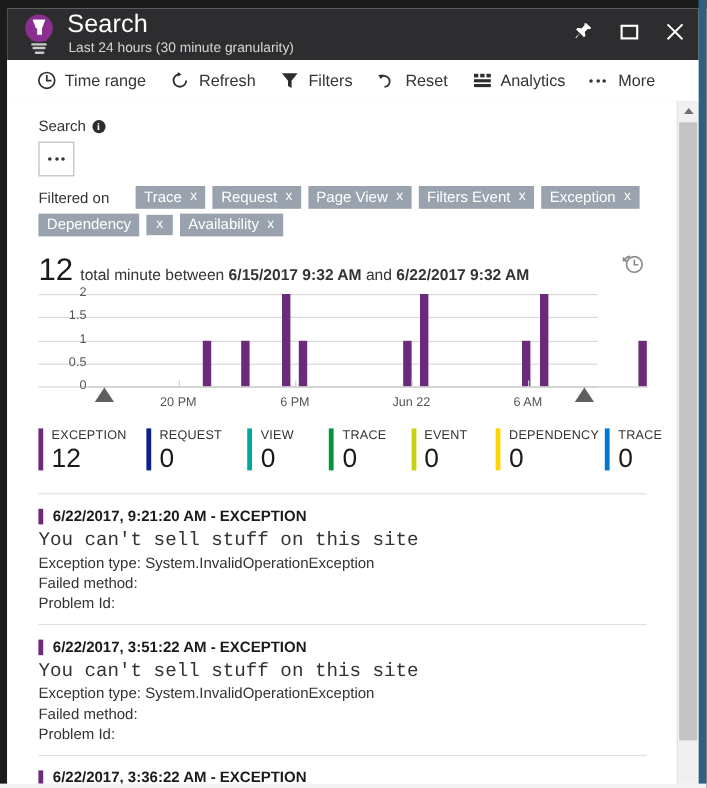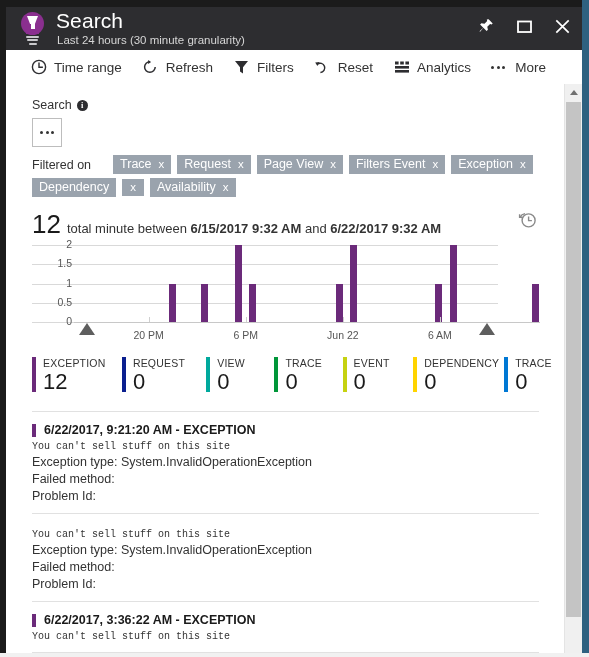--- a/index.html
+++ b/index.html
@@ -252,21 +252,21 @@
     border-bottom: 1px solid #e1e1e1;
     cursor: pointer;
   }
   .r-head {
     display: flex; align-items: center; gap: 8px;
     font-size: 12.5px; font-weight: bold; color: #1a1a1a;
   }
   .r-tick { width: 4px; height: 13px; background: #6b2a7a; flex: none; }
   .r-msg {
     font-family: "Liberation Mono", monospace;
-    font-size: 10px; color: #333;
+    font-size: 16px; color: #333;
     margin: 4px 0 0 0;
   }
   .r-line {
     font-size: 12.5px; color: #333;
     margin-top: 3px;
   }
 
   
   .scrollbar {
     position: absolute; top: 84px; right: 7px;
@@ -568,20 +568,24 @@
             <div class="r-head">
               <span class="r-tick"></span>
               <span>6/22/2017, 9:21:20 AM - EXCEPTION</span>
             </div>
             <div class="r-msg">You can't sell stuff on this site</div>
             <div class="r-line">Exception type: System.InvalidOperationException</div>
             <div class="r-line">Failed method:</div>
             <div class="r-line">Problem Id:</div>
           </div>
           <div class="result">
+            <div class="r-head">
+              <span class="r-tick"></span>
+              <span>6/22/2017, 3:51:22 AM - EXCEPTION</span>
+            </div>
             <div class="r-msg">You can't sell stuff on this site</div>
             <div class="r-line">Exception type: System.InvalidOperationException</div>
             <div class="r-line">Failed method:</div>
             <div class="r-line">Problem Id:</div>
           </div>
           <div class="result">
             <div class="r-head">
               <span class="r-tick"></span>
               <span>6/22/2017, 3:36:22 AM - EXCEPTION</span>
             </div>

